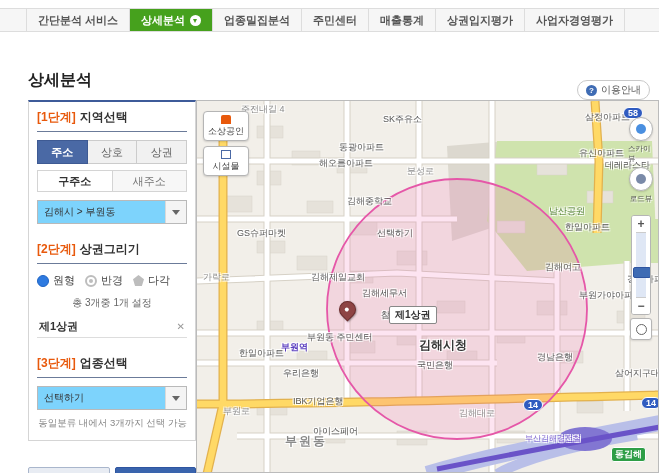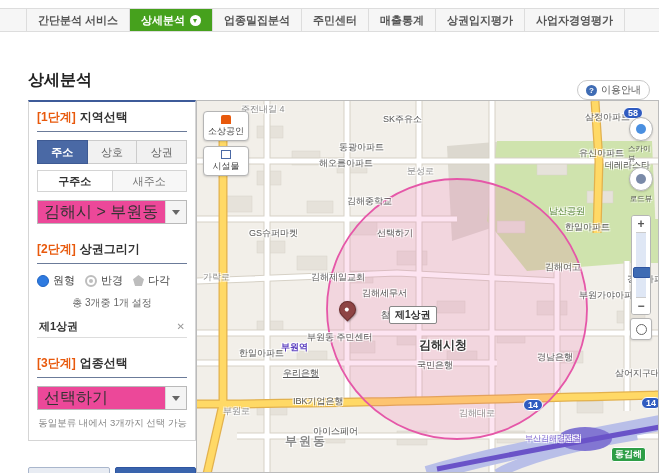--- a/index.html
+++ b/index.html
@@ -35,21 +35,21 @@
   .tabs div{flex:1;height:22px;display:flex;align-items:center;justify-content:center;font-size:11px;
         background:#f1f1f1;border:1px solid #ccc;border-left:none;color:#666;cursor:pointer;}
   .tabs div:first-child{border-left:1px solid #ccc;}
   .tabs div.on{background:#4a69a5;border-color:#3e5a93;color:#fff;font-weight:bold;}
   .subtabs{display:flex;margin-top:6px;}
   .subtabs div{flex:1;height:20px;display:flex;align-items:center;justify-content:center;font-size:11px;
         background:#f7f7f7;border:1px solid #d4d4d4;border-left:none;color:#777;cursor:pointer;}
   .subtabs div:first-child{border-left:1px solid #d4d4d4;}
   .subtabs div.on{background:#fff;color:#333;font-weight:bold;}
   .sel{margin-top:8px;height:22px;border:1px solid #b9b9b9;display:flex;align-items:center;
-        font-size:16px;color:#333;padding-left:6px;position:relative;cursor:pointer;background:#ec4899;}
+        font-size:10px;color:#333;padding-left:6px;position:relative;cursor:pointer;background:#7dd3fc;}
   .sel .car{position:absolute;right:0;top:0;width:20px;height:100%;border-left:1px solid #d9d9d9;
         display:flex;align-items:center;justify-content:center;background:#f4f4f4;}
   .sel .car::after{content:"";border-left:4px solid transparent;border-right:4px solid transparent;border-top:5px solid #666;}
   .radios{display:flex;align-items:center;gap:10px;margin-top:9px;font-size:11px;color:#444;}
   .radios .opt{display:flex;align-items:center;gap:4px;cursor:pointer;}
   .ic-circle{width:12px;height:12px;border-radius:50%;background:#2e7ae0;border:1px solid #1f64c4;box-sizing:border-box;}
   .ic-radius{width:12px;height:12px;border-radius:50%;border:2px solid #bdbdbd;box-sizing:border-box;background:#fff;position:relative;}
   .ic-radius::after{content:"";position:absolute;left:2px;top:2px;width:4px;height:4px;border-radius:50%;background:#bdbdbd;}
   .ic-poly{width:11px;height:11px;background:#bdbdbd;clip-path:polygon(50% 0,100% 38%,81% 100%,19% 100%,0 38%);}
   .status{margin-top:8px;font-size:10px;color:#666;text-align:center;}
@@ -293,36 +293,36 @@
         <span class="ml ml-poi" style="left: 388px; top: 10px;">삼정아파트</span>
         <span class="ml ml-poi" style="left: 142px; top: 40px;">동광아파트</span>
         <span class="ml ml-poi" style="left: 122px; top: 56px;">해오름아파트</span>
         <span class="ml ml-poi" style="left: 382px; top: 46px;">유신아파트</span>
         <span class="ml ml-poi" style="left: 408px; top: 58px;">데레라스타</span>
         <span class="ml ml-road" style="left: 210px; top: 64px;">분성로</span>
         <span class="ml ml-poi" style="left: 150px; top: 94px;">김해중학교</span>
         <span class="ml ml-park" style="left: 352px; top: 104px;">남산공원</span>
         <span class="ml ml-poi" style="left: 180px; top: 126px;">선택하기</span>
         <span class="ml ml-poi" style="left: 368px; top: 120px;">한일아파트</span>
-        <span class="ml ml-poi" style="left: 52px; top: 126px;">GS슈퍼마켓</span>
+        <span class="ml ml-poi" style="left: 40px; top: 126px;">GS슈퍼마켓</span>
         <span class="ml ml-poi" style="left: 348px; top: 160px;">김해여고</span>
         <span class="ml ml-poi" style="left: 430px; top: 172px;">경남아파트</span>
         <span class="ml ml-road" style="left: 6px; top: 170px;">가락로</span>
         <span class="ml ml-poi" style="left: 114px; top: 170px;">김해제일교회</span>
         <span class="ml ml-poi" style="left: 165px; top: 186px;">김해세무서</span>
         <span class="ml ml-poi" style="left: 382px; top: 188px;">부원가야아파트</span>
         <span class="ml ml-poi" style="left: 184px; top: 208px;">참오피스텔</span>
         <span class="ml ml-district-box" style="left: 192px; top: 205px;">제1상권</span>
         <span class="ml ml-poi" style="left: 110px; top: 230px;">부원동 주민센터</span>
         <span class="ml ml-big" style="left: 222px; top: 236px;">김해시청</span>
         <span class="ml ml-poi" style="left: 42px; top: 246px;">한일아파트</span>
         <span class="ml ml-station" style="left: 84px; top: 240px;">부원역</span>
         <span class="ml ml-poi" style="left: 340px; top: 250px;">경남은행</span>
         <span class="ml ml-poi" style="left: 220px; top: 258px;">국민은행</span>
-        <span class="ml ml-poi" style="left: 86px; top: 266px; text-decoration: underline;">우리은행</span>
+        <span class="ml ml-poi" style="left: 86px; top: 266px;">우리은행</span>
         <span class="ml ml-poi" style="left: 418px; top: 266px;">삼어지구대</span>
         <span class="ml ml-poi" style="left: 96px; top: 294px;">IBK기업은행</span>
         <span class="ml ml-road" style="left: 26px; top: 304px;">부원로</span>
         <span class="ml ml-road" style="left: 262px; top: 306px;">김해대로</span>
         <span class="ml ml-badge-blue" style="left: 326px; top: 298px;">14</span>
         <span class="ml ml-badge-blue" style="left: 444px; top: 296px;">14</span>
         <span class="ml ml-badge-blue" style="left: 426px; top: 6px;">58</span>
         <span class="ml ml-poi" style="left: 116px; top: 324px;">아이스페어</span>
         <span class="ml ml-rail" style="left: 328px; top: 332px;">부산김해경전철</span>
         <span class="ml ml-badge-green" style="left: 414px; top: 346px;">동김해</span>

